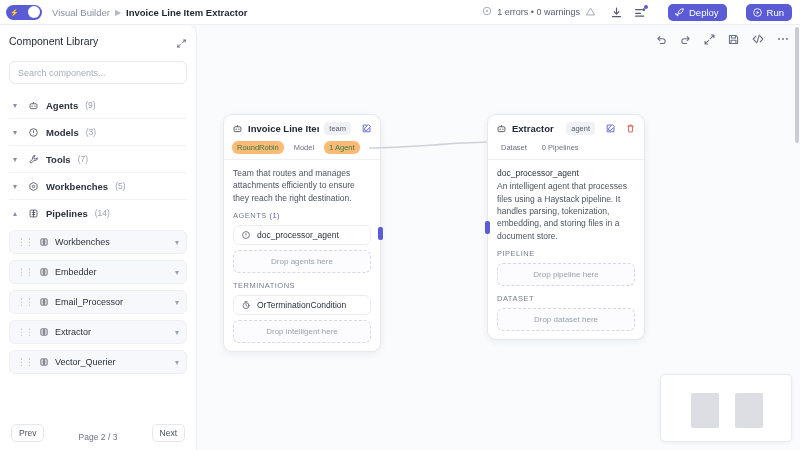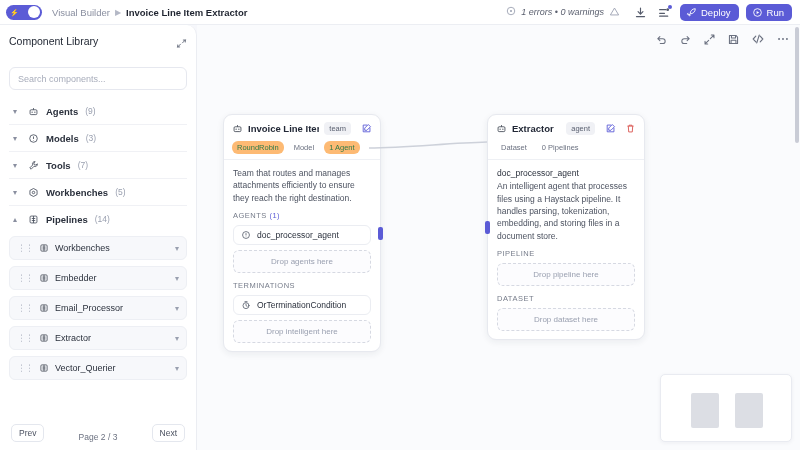--- a/index.html
+++ b/index.html
@@ -25,53 +25,54 @@
   .toggle .knob {
     width: 12px; height: 12px; border-radius: 50%; background: #fff; position: absolute; right: 2px;
   }
   .crumbs { display: flex; align-items: center; gap: 5px; margin-left: 10px; font-size: 9.5px; }
   .crumb-root { color: #8a8fa0; }
   .crumb-sep { color: #b4b8c6; font-size: 8px; }
   .crumb-cur { color: #1f2430; font-weight: bold; }
   .top-right { margin-left: auto; display: flex; align-items: center; gap: 7px; }
   .status-chip {
     display: flex; align-items: center; gap: 5px; font-size: 9px; color: #5a5f6e;
-    padding: 2px 5px; border-radius: 4px; font-style: italic;
+    padding: 2px 5px; border-radius: 4px;
   }
   .status-chip .dotico { color: #9aa0b0; font-size: 9px; }
   .ico-btn {
     width: 17px; height: 17px; display: flex; align-items: center; justify-content: center;
     color: #555b6b; cursor: pointer; position: relative;
   }
   .ico-btn svg { display: block; }
   .notif-dot {
     position: absolute; top: 1px; right: 1px; width: 4px; height: 4px;
     border-radius: 50%; background: #5b5bd6;
   }
   .btn-primary {
     display: flex; align-items: center; gap: 4px; background: #5b5bd6; color: #fff;
     font-size: 9.5px; padding: 3px 8px 3px 6px; border-radius: 5px; cursor: pointer;
     white-space: nowrap;
+    margin-left: 12px;
   }
   .btn-primary svg { display: block; }
 
   
   .body { flex: 1; display: flex; position: relative; min-height: 0; background: #f6f7fb; }
 
   
   .sidebar {
     width: 197px; flex: 0 0 197px; background: #ffffff; border-right: 1px solid #ebedf2;
     border-top-right-radius: 10px; display: flex; flex-direction: column;
     padding: 10px 9px 0 9px; position: relative; z-index: 10;
   }
   .sb-head { display: flex; align-items: flex-start; }
   .sb-title { font-size: 10.5px; color: #242a36; }
   .sb-collapse { margin-left: auto; color: #6a7080; cursor: pointer; }
   .sb-sub { font-size: 9px; color: #8a8fa0; margin-top: 7px; }
-  .search-wrap { margin-top: 14px; }
+  .search-wrap { margin-top: 8px; }
   .search-input {
     width: 100%; height: 23px; border: 1px solid #e6e8ef; border-radius: 6px;
     background: #fff; font-size: 9px; color: #9aa0b0; padding: 0 8px;
     font-family: "Liberation Sans", sans-serif; outline: none;
   }
   .search-input::placeholder { color: #a8adbb; }
 
   .cats { margin-top: 9px; display: flex; flex-direction: column; min-height: 0; }
   .cat-row {
     display: flex; align-items: center; gap: 7px; height: 24px; font-size: 9.5px;

